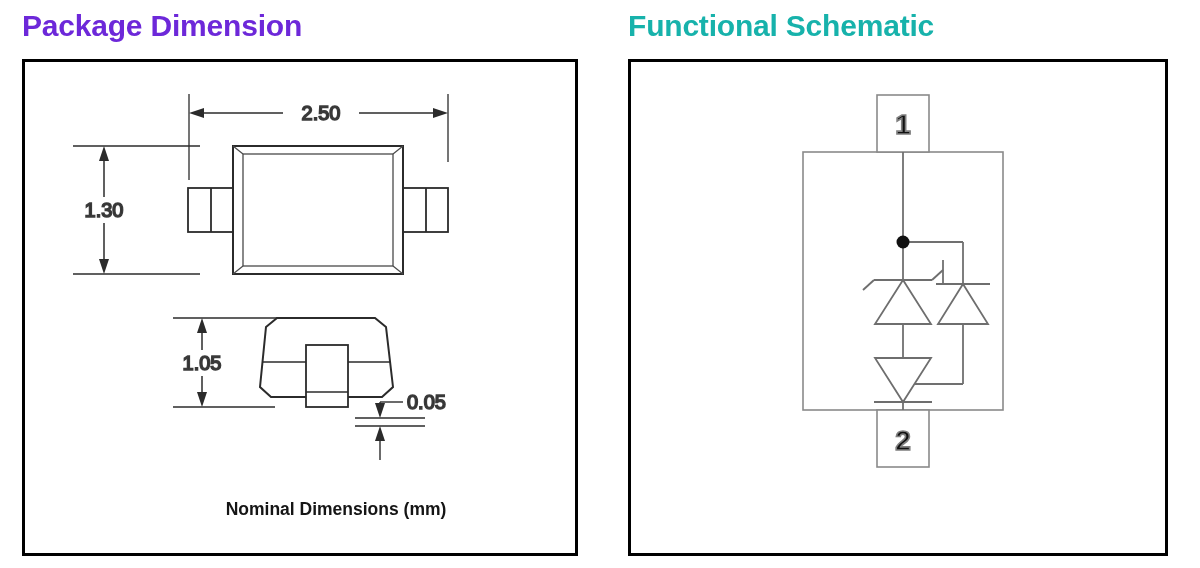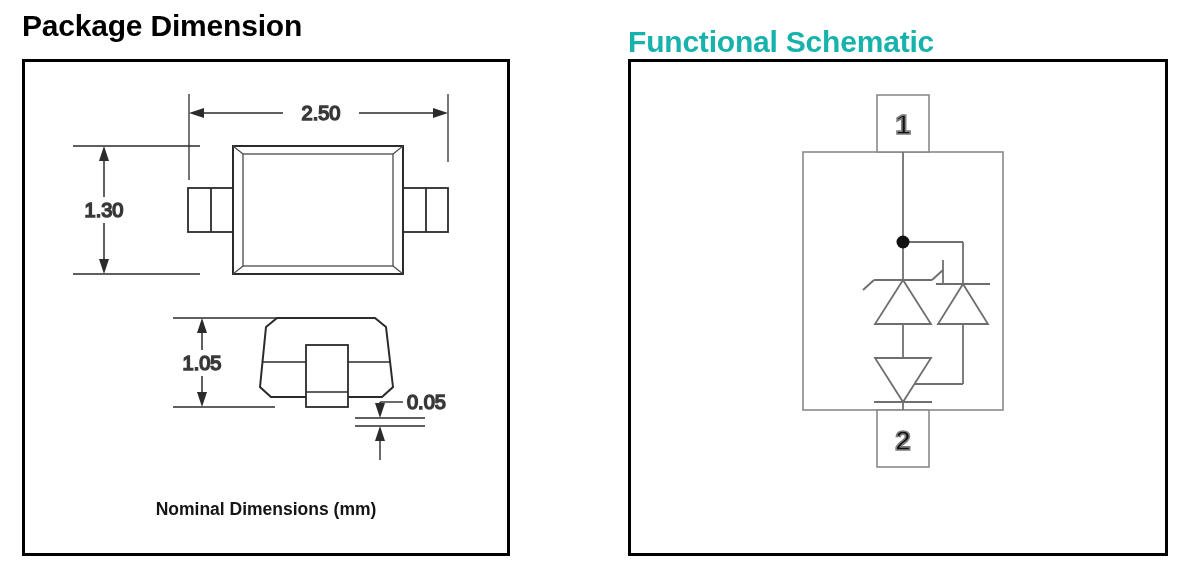--- a/index.html
+++ b/index.html
@@ -33,39 +33,39 @@
   #schematic-title { left: 28px; }
 
   .figure-box {
     position: absolute;
     box-sizing: border-box;
     background: #ffffff;
   }
   #package-box {
     left: 22px;
     top: 59px;
-    width: 488px;
+    width: 556px;
     height: 497px;
   }
   #schematic-box {
     left: 28px;
     top: 59px;
     width: 540px;
     height: 497px;
   }
 
   .fig-caption {
     position: absolute;
     width: 100%;
     text-align: center;
     font-size: 17.5px;
     font-weight: bold;
     color: #151515;
   }
-  #package-caption { top: 437px; left: 0; }
+  #package-caption { top: 437px; left: 0; padding-left: 36px; }
   #schematic-caption { top: 437px; left: 0; }
 
   .svg-layer {
     position: absolute;
     left: 0;
     top: 0;
   }
   .dim-text {
     font-family: "Liberation Sans", sans-serif;
     font-size: 20px;
@@ -76,21 +76,21 @@
     font-size: 28px;
     font-weight: 600;
     fill: #111111;
   }
 </style>
 </head>
 <body>
 
 <div class="panel-wrap" id="package-section">
 
-  <div class="section-title" id="package-title" style="color:#000000;">Package Dimension</div>
+  <div class="section-title" id="package-title" style="color:#6d28d9;">Package Dimension</div>
 
   <div class="figure-box" id="package-box" style="border:3px solid #000000;">
 
     <svg class="svg-layer" width="550" height="491" viewBox="0 0 550 491">
       <g fill="none" stroke="#3a3a3a" stroke-width="1.6" stroke-linejoin="miter">
 
         <g>
           <rect x="208" y="84" width="170" height="128" stroke="#2b2b2b" stroke-width="2"></rect>
           <rect x="218" y="92" width="150" height="112" stroke="#4a4a4a" stroke-width="1.3"></rect>
           <line x1="208" y1="84" x2="218" y2="92" stroke="#4a4a4a" stroke-width="1.2"></line>
@@ -162,21 +162,21 @@
 
       </g>
     </svg>
 
     <div class="fig-caption" id="package-caption">Nominal Dimensions (mm)</div>
   </div>
 </div>
 
 <div class="panel-wrap" id="schematic-section">
 
-  <div class="section-title" id="schematic-title" style="color:#17b2ab;margin-top:16px;">Functional Schematic</div>
+  <div class="section-title" id="schematic-title" style="color:#17b2ab;">Functional Schematic</div>
 
   <div class="figure-box" id="schematic-box" style="border:3px solid #000000;">
 
     <svg class="svg-layer" width="534" height="491" viewBox="0 0 534 491">
       <g fill="none" stroke="#808080" stroke-width="1.7">
 
         <rect x="172" y="90" width="200" height="258" stroke="#8a8a8a" stroke-width="1.6"></rect>
 
         <rect x="246" y="33" width="52" height="57" fill="#ffffff" stroke="#8a8a8a" stroke-width="1.6"></rect>
 

